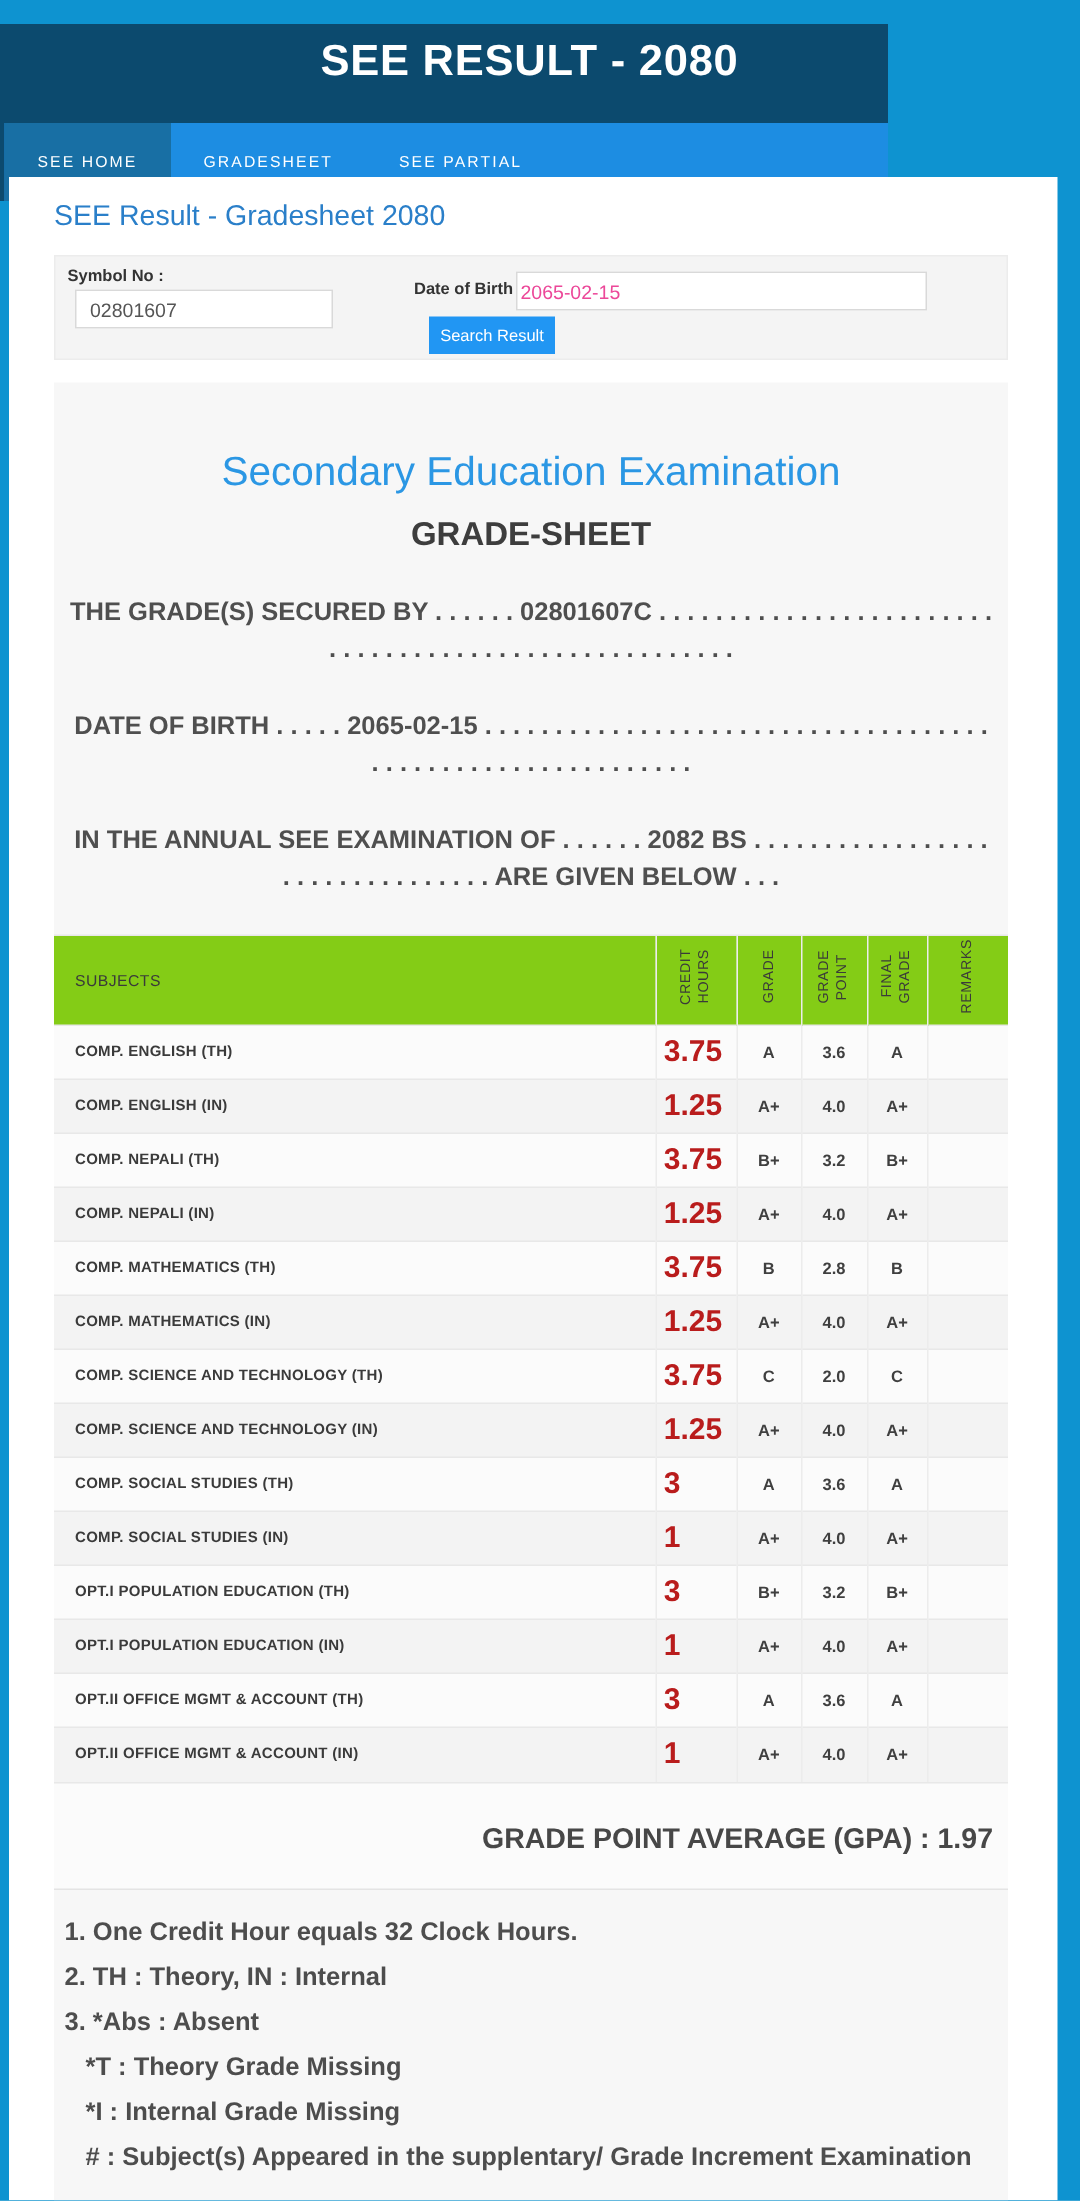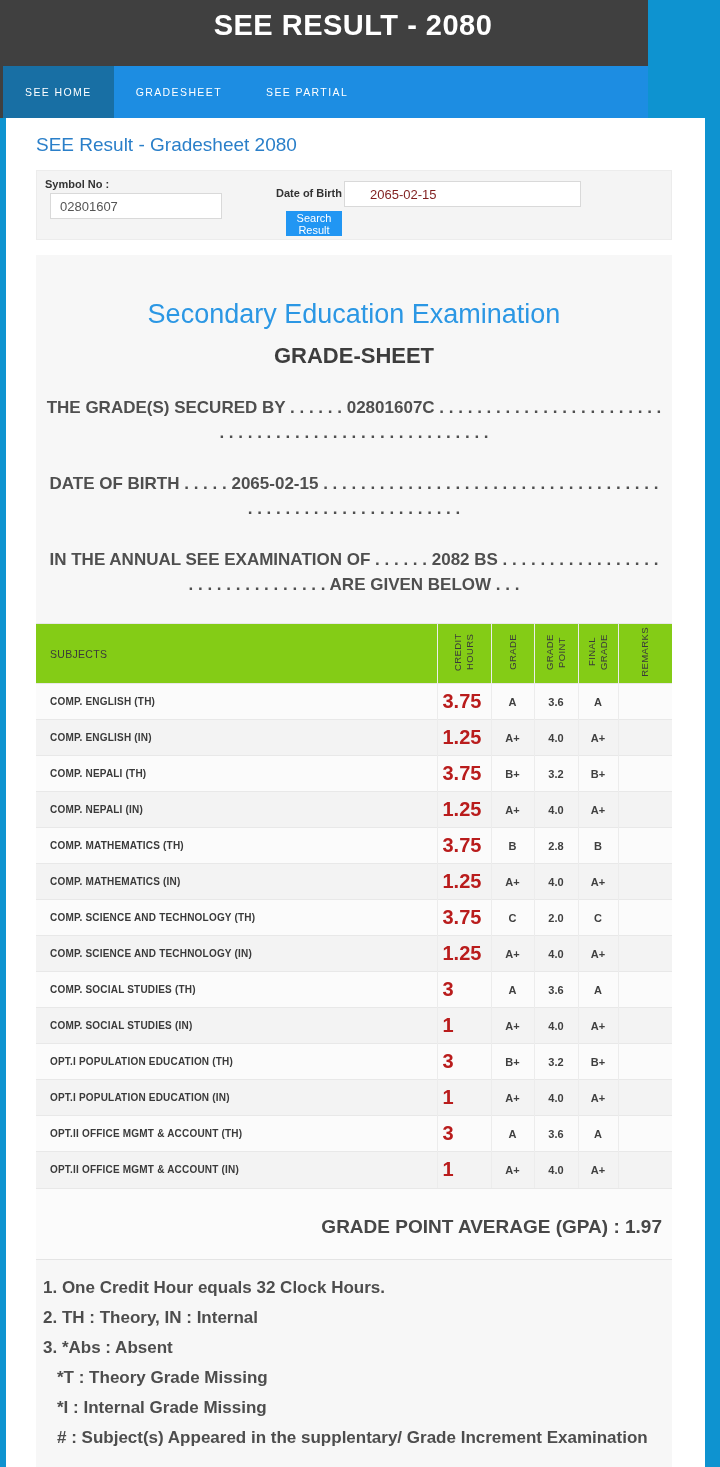--- a/index.html
+++ b/index.html
@@ -2,42 +2,42 @@
 <html><head>
 <meta charset="utf-8">
 <style>
   * { margin:0; padding:0; box-sizing:border-box; }
   html,body { background:#0e93d0; }
   body { font-family:"Liberation Sans", sans-serif; }
 
   .viewport { position:relative; width:720px; height:1467px; overflow:hidden; background:#0e93d0; margin:0; }
 
   
-  .site-header { position:absolute; top:0; left:0; width:648px; height:118px; background:#404040; overflow:hidden; }
+  .site-header { position:absolute; top:16px; left:0; width:592px; height:118px; background:#0c4a6e; overflow:hidden; }
   .header-topline { position:absolute; top:-10px; left:0; width:706px; text-align:center; color:#dfe5ff;
     font-size:11px; font-weight:bold; letter-spacing:.6px; }
   .site-title { position:absolute; top:9px; left:0; width:706px; text-align:center; color:#ffffff;
     font-size:29px; font-weight:bold; letter-spacing:.5px; }
   .main-nav { position:absolute; left:3px; top:66px; width:700px; height:52px; background:#1d8de2; display:flex; }
   .nav-tab { display:flex; align-items:center; padding:0 22px; color:#ffffff; font-size:10.5px;
     font-weight:normal; letter-spacing:1.4px; cursor:pointer; text-decoration:none; }
   .nav-tab.active { background:#186fa4; }
 
   
   .page { position:absolute; top:118px; left:6px; width:699px; height:1349px; background:#ffffff; }
   .page-heading { position:absolute; top:16px; left:30px; font-size:19px; font-weight:normal; color:#2a7fc9; }
 
   
   .search-form { position:absolute; top:52px; left:30px; width:636px; height:70px; background:#f4f4f4; border:1px solid #ececec; }
   .lbl { font-size:11px; font-weight:bold; color:#333; }
   .symbol-label { position:absolute; left:8px;  top:7px; }
   .symbol-input { position:absolute; left:13px; top:22px; width:172px; height:26px; border:1px solid #d9d9d9; background:#fff; padding:0 9px; font-size:13px; color:#555; font-family:"Liberation Sans",sans-serif; }
   .dob-label    { position:absolute; left:239px; top:16px; }
-  .dob-input    { position:absolute; left:307px; top:10px; width:237px; height:26px; border:1px solid #d9d9d9; background:#fff; padding:0 25px; font-size:13px; color:#7f1d1d; font-family:"Liberation Sans",sans-serif; }
-  .search-btn   { position:absolute; left:249px; top:40px; width:56px; height:25px; background:#2196f3; color:#fff; border:none; font-size:11px; font-family:"Liberation Sans",sans-serif; cursor:pointer; }
+  .dob-input    { position:absolute; left:307px; top:10px; width:274px; height:26px; border:1px solid #d9d9d9; background:#fff; padding:0 2px; font-size:13px; color:#ec4899; font-family:"Liberation Sans",sans-serif; }
+  .search-btn   { position:absolute; left:249px; top:40px; width:84px; height:25px; background:#2196f3; color:#fff; border:none; font-size:11px; font-family:"Liberation Sans",sans-serif; cursor:pointer; }
 
   
   .card { position:absolute; top:137px; left:30px; width:636px; height:1212px; background:#f7f7f7; padding-top:44px; overflow:hidden; }
   .inst-title { text-align:center; color:#2b97e4; font-size:27px; font-weight:normal; }
   .doc-title  { text-align:center; color:#3d3d3d; font-size:22px; font-weight:bold; margin-top:13px; }
   .dotline { margin:26px 10px 0; text-align:center; font-size:17px; font-weight:bold; color:#4f4f4f; line-height:25px; }
 
   
   table.results { width:100%; border-collapse:collapse; margin-top:26px; }
   table.results th, table.results td { border-top:1px solid #e8e8e8; }

